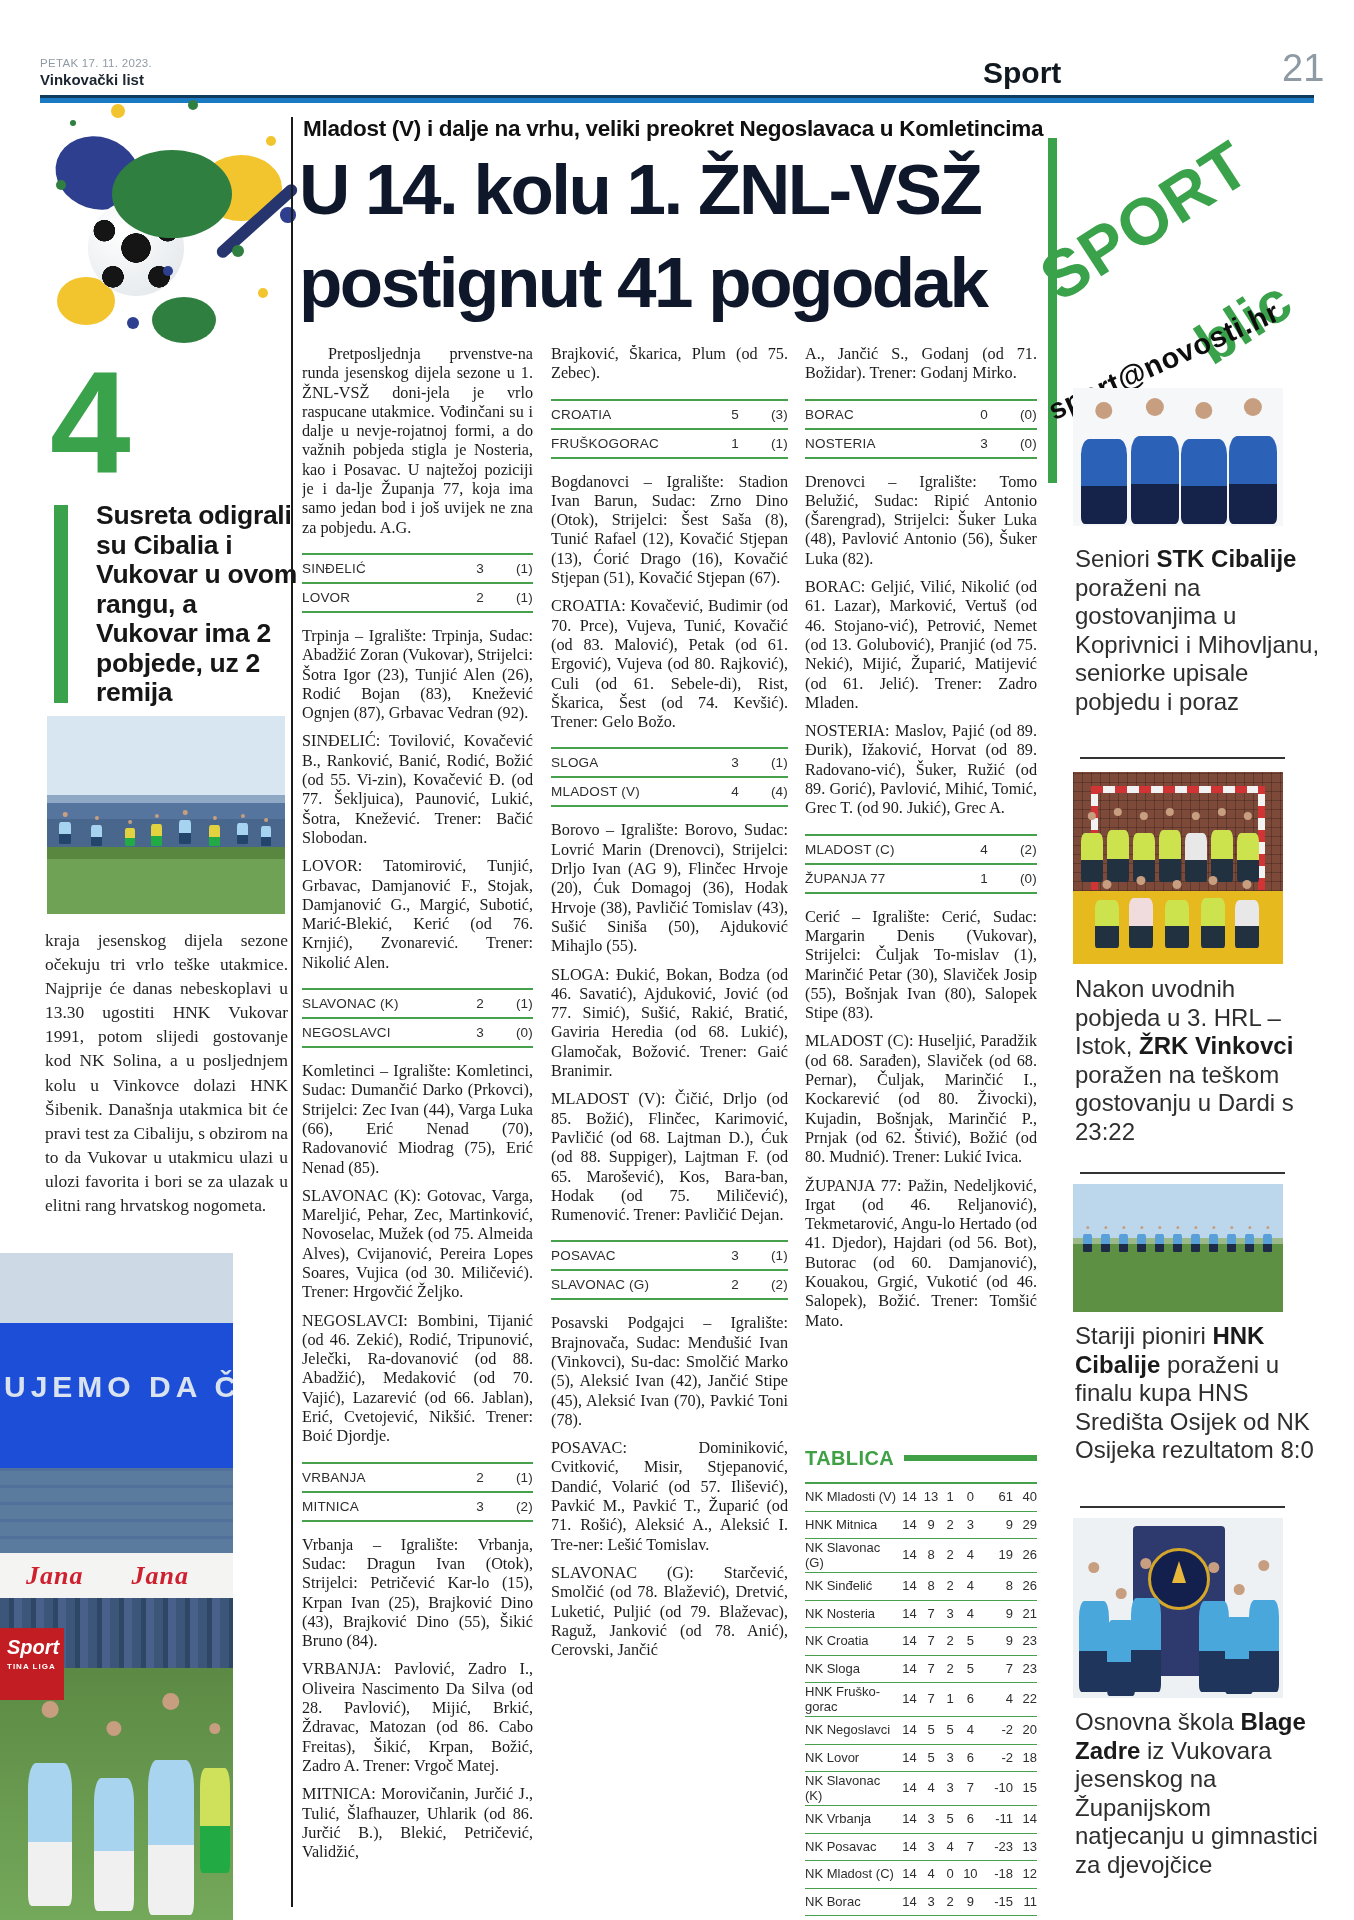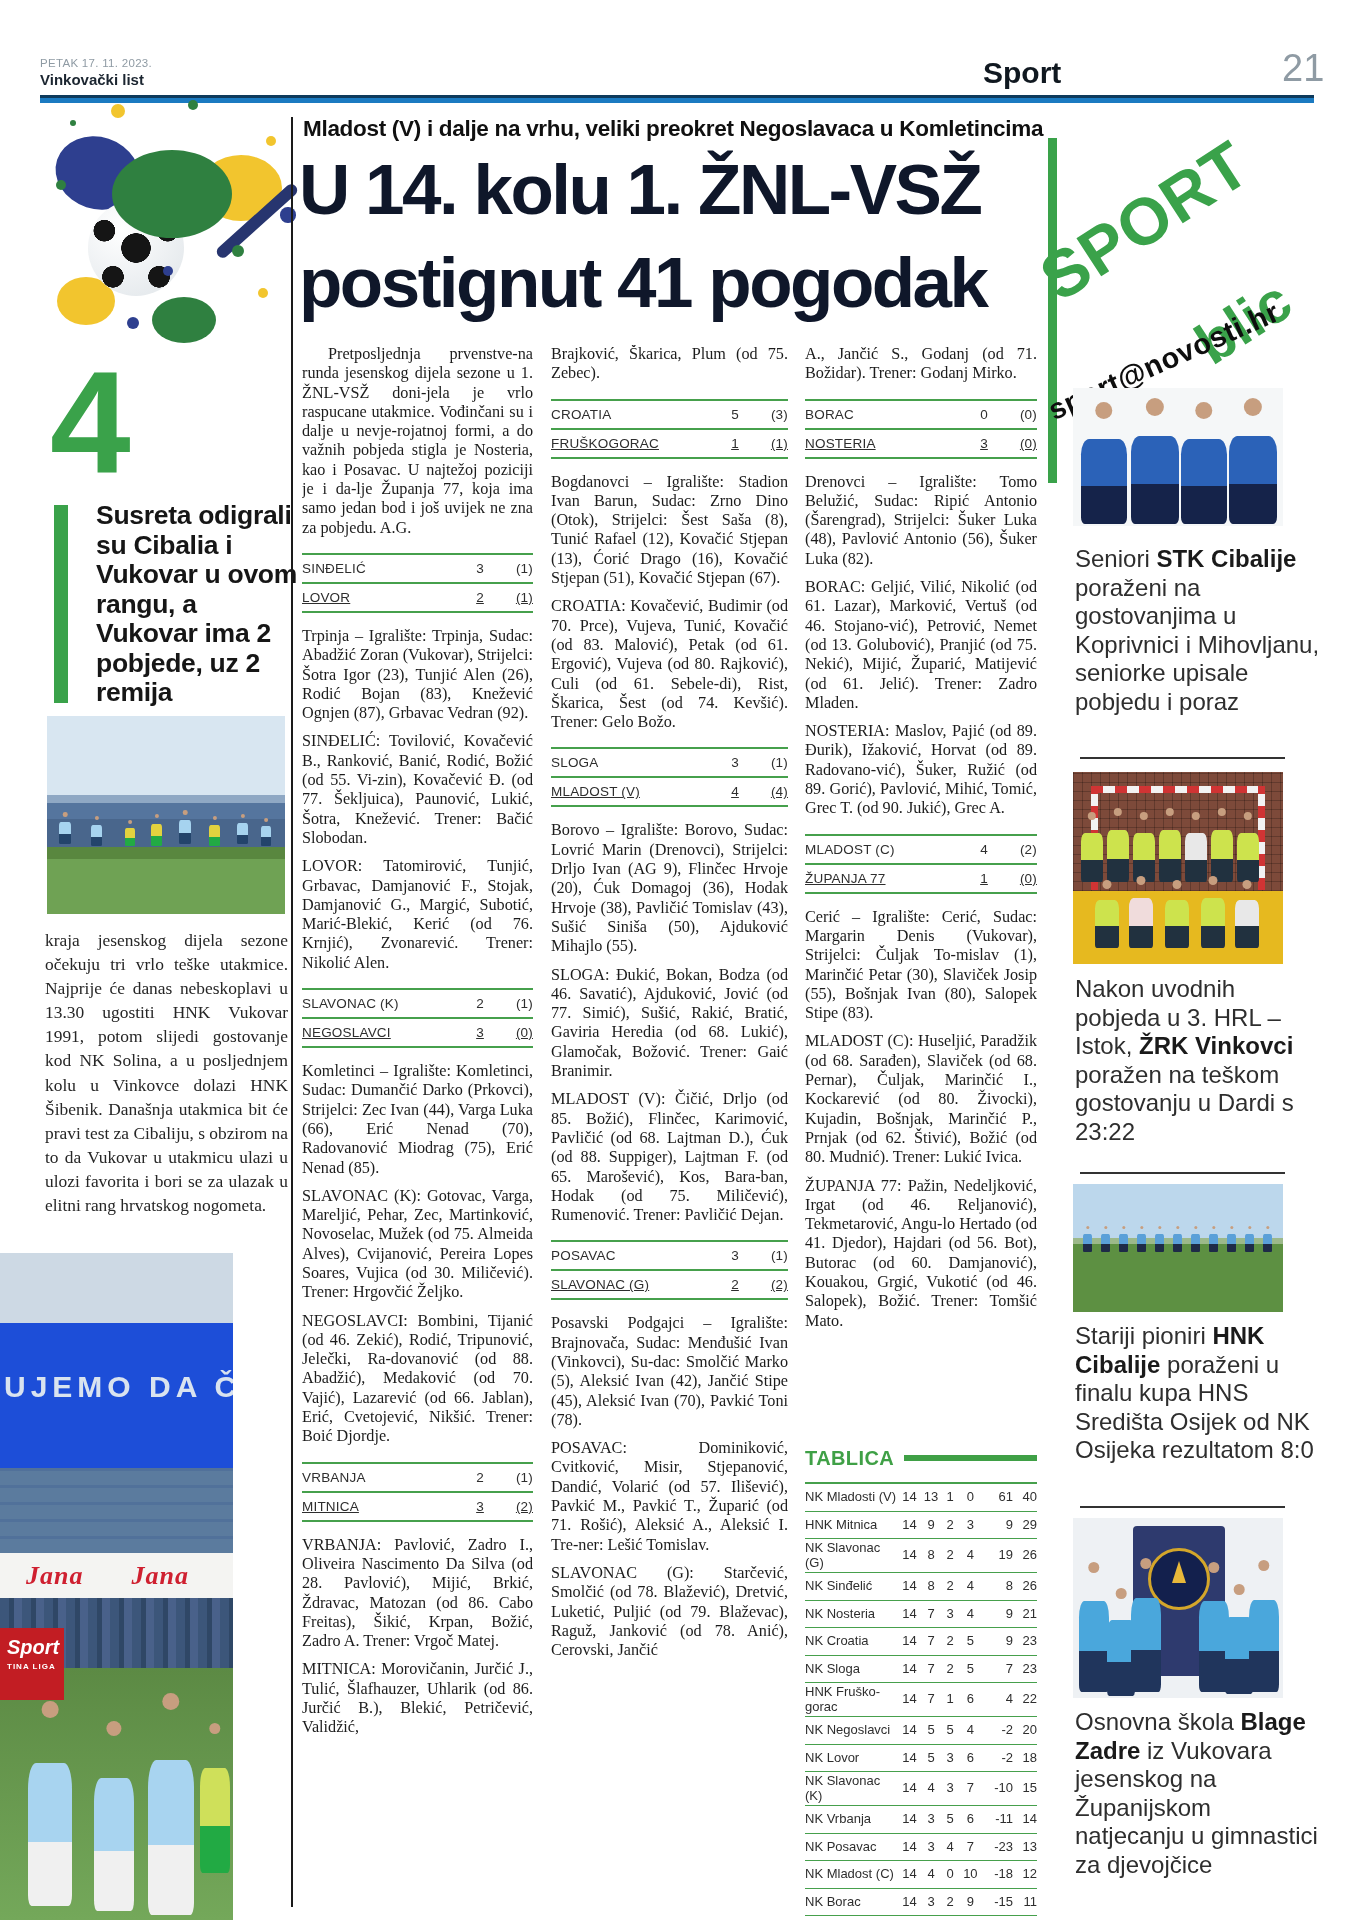--- a/index.html
+++ b/index.html
@@ -19,21 +19,21 @@
   .hl1{top:150px;} .hl2{top:243px;}
   
   .col{position:absolute;top:345px;height:1562px;overflow:hidden;}
   #colA{left:302px;width:231px;}
   #colB{left:551px;width:237px;}
   #colC{left:805px;width:232px;height:1080px;}
   .article-p{font:16.2px/19.3px "Liberation Serif",serif;text-align:justify;color:#1c1c1c;margin:0 0 9px;}
   .article-p.indent{text-indent:26px;}
   .result-table{margin:15px 0 14px;border-top:2px solid #46a04c;border-bottom:2px solid #46a04c;}
   .rt-row{display:flex;align-items:center;height:27px;font:13.5px/15px "Liberation Sans",sans-serif;color:#2e2e2e;letter-spacing:.2px;}
-  .rt-row + .rt-row{border-top:2px solid #46a04c;text-decoration:underline;}
+  .rt-row + .rt-row{border-top:2px solid #46a04c;}
   .rt-name{flex:1;}
   .rt-score{width:38px;text-align:center;}
   .rt-half{width:34px;text-align:right;}
   
   #tablica{position:absolute;left:805px;top:1447px;width:232px;}
   .tb-title-row{display:flex;align-items:center;gap:10px;}
   .tb-title{font:800 20px/22px "Liberation Sans",sans-serif;color:#3fa046;letter-spacing:.4px;}
   .tb-line{flex:1;height:6px;background:#3fa046;}
   .tb-table{margin-top:13px;border-top:2px solid #46a04c;}
   .tb-row{display:flex;align-items:center;min-height:22.5px;border-bottom:1.5px solid #46a04c;
@@ -205,20 +205,21 @@
           <span class="rt-name">VRBANJA</span>
           <span class="rt-score">2</span>
           <span class="rt-half">(1)</span>
         </div>
         <div class="rt-row">
           <span class="rt-name">MITNICA</span>
           <span class="rt-score">3</span>
           <span class="rt-half">(2)</span>
         </div>
       </div>
+      <div class="article-p">Vrbanja – Igralište: Vrbanja, Sudac: Dragun Ivan (Otok), Strijelci: Petričević Kar-lo (15), Krpan Ivan (25), Brajković Dino (43), Brajković Dino (55), Šikić Bruno (84).</div>
       <div class="article-p">VRBANJA: Pavlović, Zadro I., Oliveira Nascimento Da Silva (od 28. Pavlović), Mijić, Brkić, Ždravac, Matozan (od 86. Cabo Freitas), Šikić, Krpan, Božić, Zadro A. Trener: Vrgoč Matej.</div>
       <div class="article-p">MITNICA: Morovičanin, Jurčić J., Tulić, Šlafhauzer, Uhlarik (od 86. Jurčić B.), Blekić, Petričević, Validžić,</div>
     </div>
   <div id="colB" class="col">
       <div class="article-p">Brajković, Škarica, Plum (od 75. Zebec).</div>
       <div class="result-table">
         <div class="rt-row">
           <span class="rt-name">CROATIA</span>
           <span class="rt-score">5</span>
           <span class="rt-half">(3)</span>

